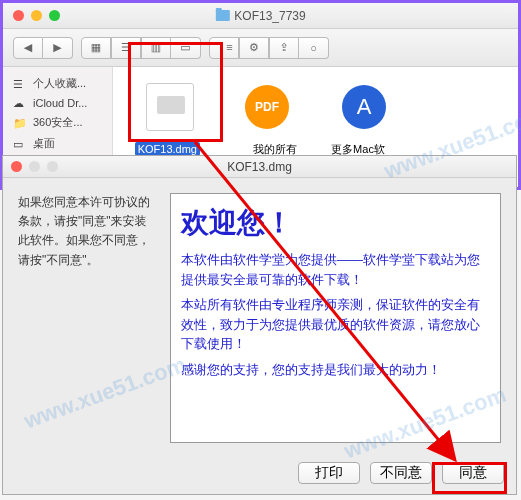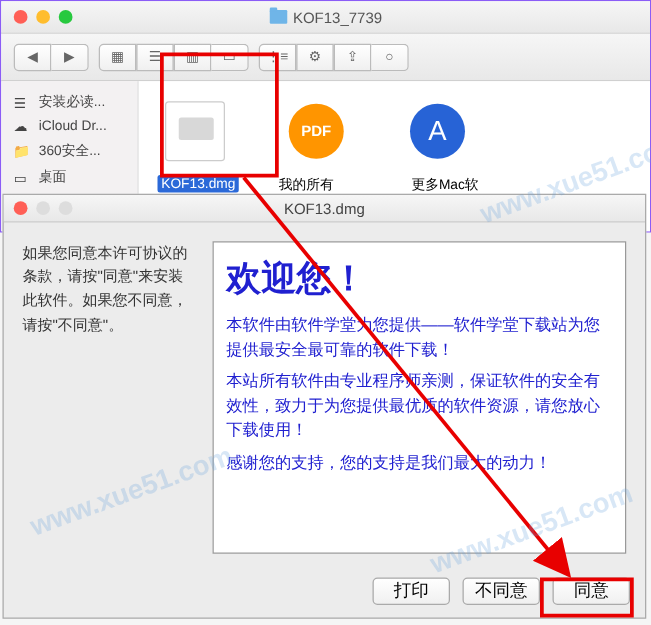--- a/index.html
+++ b/index.html
@@ -1,17 +1,17 @@
 <!DOCTYPE html>
 <html><head>
 <meta charset="utf-8">
 <style>
 *{margin:0;padding:0;box-sizing:border-box;font-family:-apple-system,"Helvetica Neue",sans-serif}
 body{width:521px;height:500px;background:#f5f5f5;position:relative;overflow:hidden}
-.finder{background:#fff;border:1px solid #8b5cf6}
+.finder{background:#fff;border:3px solid #8b5cf6}
 .titlebar{height:26px;background:linear-gradient(#f6f6f6,#e8e8e8);display:flex;align-items:center;border-bottom:1px solid #d0d0d0;position:relative}
 .traffic{display:flex;gap:7px;padding-left:10px}
 .dot{width:11px;height:11px;border-radius:50%}
 .red{background:#ff5f56}
 .yellow{background:#ffbd2e}
 .green{background:#27c93f}
 .tb-title{position:absolute;left:50%;transform:translateX(-50%);font-size:12px;color:#555;display:flex;align-items:center;gap:5px}
 .folder-ico{width:14px;height:11px;background:#6fb5e8;border-radius:1px;position:relative}
 .folder-ico:before{content:'';position:absolute;top:-2px;left:0;width:6px;height:3px;background:#6fb5e8;border-radius:1px 1px 0 0}
 .toolbar{height:38px;background:linear-gradient(#f6f6f6,#e8e8e8);display:flex;align-items:center;padding:0 10px;gap:8px;border-bottom:1px solid #d0d0d0}
@@ -20,21 +20,21 @@
 .seggrp{display:flex}
 .seggrp .tbtn{border-radius:0}
 .seggrp .tbtn:first-child{border-radius:4px 0 0 4px}
 .seggrp .tbtn:last-child{border-radius:0 4px 4px 0;border-left:0}
 .body{display:flex;height:120px}
 .sidebar{width:110px;background:#f3f1f2;border-right:1px solid #ddd;padding:6px 0;font-size:11px}
 .sb-hdr{color:#888;padding:2px 10px;font-size:10px}
 .sb-item{display:flex;align-items:center;gap:6px;padding:3px 10px;color:#444}
 .sb-ico{width:14px;height:12px;display:inline-block}
 .content{flex:1;display:flex;padding:10px 15px;gap:25px;background:#fff}
-.fitem{display:flex;flex-direction:column;align-items:flex-start;gap:5px;font-size:11px;text-align:center;width:72px}
+.fitem{display:flex;flex-direction:column;align-items:flex-end;gap:5px;font-size:11px;text-align:center;width:72px}
 .ficon{width:60px;height:60px;display:flex;align-items:center;justify-content:center}
 .dmg-ico{width:48px;height:48px;background:#fff;border:1px solid #ccc;border-radius:3px;position:relative}
 .dmg-ico:before{content:'';position:absolute;top:12px;left:10px;width:28px;height:18px;background:#d8d8d8;border-radius:2px}
 .pdf-ico{width:44px;height:44px;border-radius:50%;background:#ff9500;color:#fff;display:flex;align-items:center;justify-content:center;font-size:12px;font-weight:bold}
 .web-ico{width:44px;height:44px;border-radius:50%;background:#2763d6;color:#fff;display:flex;align-items:center;justify-content:center;font-size:22px}
 .redbox{border:3px solid #e80000;position:absolute}
 .box1{left:128px;top:42px;width:95px;height:100px}
 .dialog{position:absolute;left:2px;top:155px;width:515px;height:340px;background:#ececec;border:1px solid #aaa}
 .dlg-tb{height:22px;background:linear-gradient(#f6f6f6,#e8e8e8);display:flex;align-items:center;position:relative;border-bottom:1px solid #ccc}
 .dlg-title{position:absolute;left:50%;transform:translateX(-50%);font-size:12px;color:#444}
@@ -80,21 +80,21 @@
       <div class="tbtn seg">⋮≡</div>
       <div class="tbtn seg">⚙</div>
       <div class="tbtn seg">⇪</div>
       <div class="tbtn seg">○</div>
     </div>
   </div>
   <div class="body">
     <div class="sidebar">
       <div class="sb-item">
           <span class="sb-ico">☰</span>
-          <span>安装必读...</span>
+          <span>个人收藏...</span>
         </div>
       <div class="sb-item">
           <span class="sb-ico">☁</span>
           <span>iCloud Dr...</span>
         </div>
       <div class="sb-item">
           <span class="sb-ico">📁</span>
           <span>360安全...</span>
         </div>
       <div class="sb-item">

